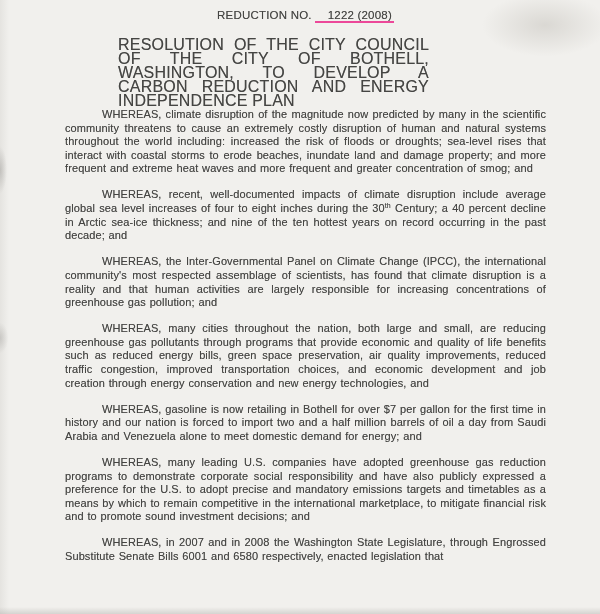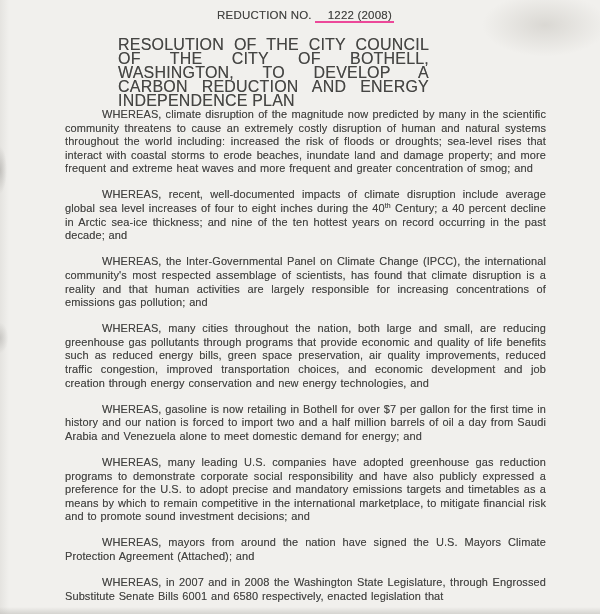--- a/index.html
+++ b/index.html
@@ -77,28 +77,27 @@
 <div class="doc">
 
   <h1 class="title"><span>REDUCTION NO.</span><span class="resno">1222 (2008)</span></h1>
 
   <div class="subtitle">RESOLUTION OF THE CITY COUNCIL OF THE CITY OF BOTHELL, WASHINGTON, TO DEVELOP A CARBON REDUCTION AND ENERGY INDEPENDENCE PLAN</div>
 
   <div class="bodytext">
 
     <p>WHEREAS, climate disruption of the magnitude now predicted by many in the scientific community threatens to cause an extremely costly disruption of human and natural systems throughout the world including: increased the risk of floods or droughts; sea-level rises that interact with coastal storms to erode beaches, inundate land and damage property; and more frequent and extreme heat waves and more frequent and greater concentration of smog; and</p>
 
-    <p><span>WHEREAS, recent, well-documented impacts of climate disruption include average global sea level increases of four to eight inches during the 40</span><sup class="ord">th</sup><span> Century; a 40 percent decline in Arctic sea-ice thickness; and nine of the ten hottest years on record occurring in the past decade; and</span></p>
+    <p><span>WHEREAS, recent, well-documented impacts of climate disruption include average global sea level increases of four to eight inches during the 30</span><sup class="ord">th</sup><span> Century; a 40 percent decline in Arctic sea-ice thickness; and nine of the ten hottest years on record occurring in the past decade; and</span></p>
 
-    <p>WHEREAS, the Inter-Governmental Panel on Climate Change (IPCC), the international community's most respected assemblage of scientists, has found that climate disruption is a reality and that human activities are largely responsible for increasing concentrations of emissions gas pollution; and</p>
+    <p>WHEREAS, the Inter-Governmental Panel on Climate Change (IPCC), the international community's most respected assemblage of scientists, has found that climate disruption is a reality and that human activities are largely responsible for increasing concentrations of greenhouse gas pollution; and</p>
 
     <p>WHEREAS, many cities throughout the nation, both large and small, are reducing greenhouse gas pollutants through programs that provide economic and quality of life benefits such as reduced energy bills, green space preservation, air quality improvements, reduced traffic congestion, improved transportation choices, and economic development and job creation through energy conservation and new energy technologies, and</p>
 
     <p>WHEREAS, gasoline is now retailing in Bothell for over $7 per gallon for the first time in history and our nation is forced to import two and a half million barrels of oil a day from Saudi Arabia and Venezuela alone to meet domestic demand for energy; and</p>
 
     <p>WHEREAS, many leading U.S. companies have adopted greenhouse gas reduction programs to demonstrate corporate social responsibility and have also publicly expressed a preference for the U.S. to adopt precise and mandatory emissions targets and timetables as a means by which to remain competitive in the international marketplace, to mitigate financial risk and to promote sound investment decisions; and</p>
 
-    <p>WHEREAS, mayors from around the nation have signed the U.S. Mayors Climate Protection Agreement (Attached); and</p>
 
     <p>WHEREAS, in 2007 and in 2008 the Washington State Legislature, through Engrossed Substitute Senate Bills 6001 and 6580 respectively, enacted legislation that</p>
 
   </div>
 </div>
 
 </body></html>

